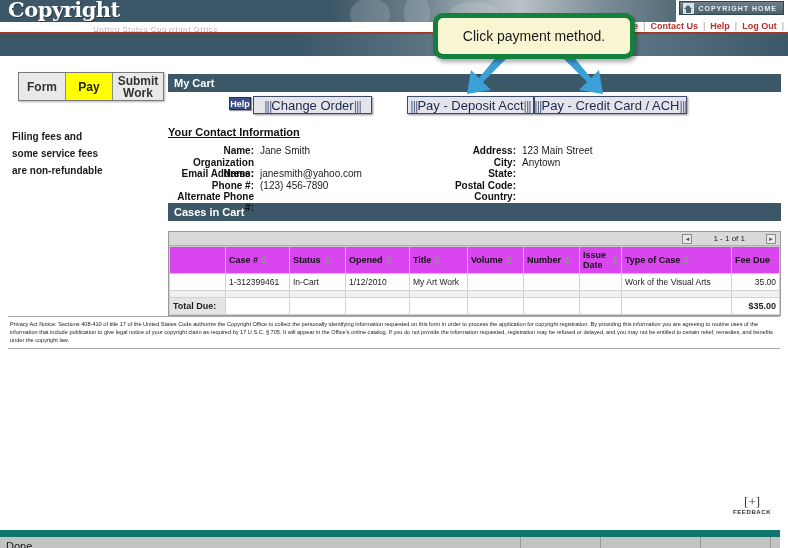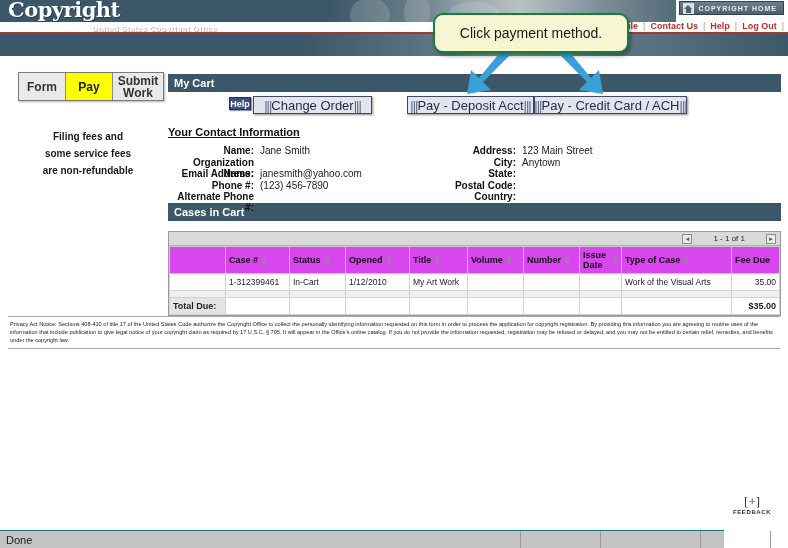--- a/index.html
+++ b/index.html
@@ -19,24 +19,24 @@
     position: relative;
     width: 788px;
     height: 548px;
   }
 
   
   .statusbar {
     position: absolute;
     left: 0;
     bottom: 0;
-    width: 724px;
+    width: 780px;
     height: 18px;
     background: #c3c3c3;
-    border-top: 1px solid #0f766e;
+    border-top: 7px solid #0f766e;
     box-sizing: border-box;
   }
   .statusbar .status-text {
     position: absolute;
     left: 6px;
     top: 3px;
     font-size: 11px;
     color: #1a1a1a;
   }
   .statusbar .status-seg {
@@ -200,21 +200,21 @@
   }
 
   
   .callout {
     position: absolute;
     left: 433px;
     top: 13px;
     width: 192px;
     height: 36px;
     background: #f8f6d2;
-    border: 2px solid #15803d;
+    border: 5px solid #15803d;
     border-radius: 10px;
     box-shadow: 2px 3px 4px rgba(0,0,0,.35);
     z-index: 6;
     display: flex;
     align-items: center;
     justify-content: center;
   }
   .callout-text {
     font-size: 14px;
     color: #1a1a1a;
@@ -260,21 +260,21 @@
     border-right: none;
     width: 50px;
   }
 
   
   .sidenote {
     position: absolute;
     left: 12px;
     top: 128px;
     width: 152px;
-    text-align: center;
+    text-align: left;
     font-size: 10px;
     font-weight: bold;
     color: #1a1a1a;
     line-height: 17px;
   }
 
   
   .main {
     position: absolute;
     left: 168px;

